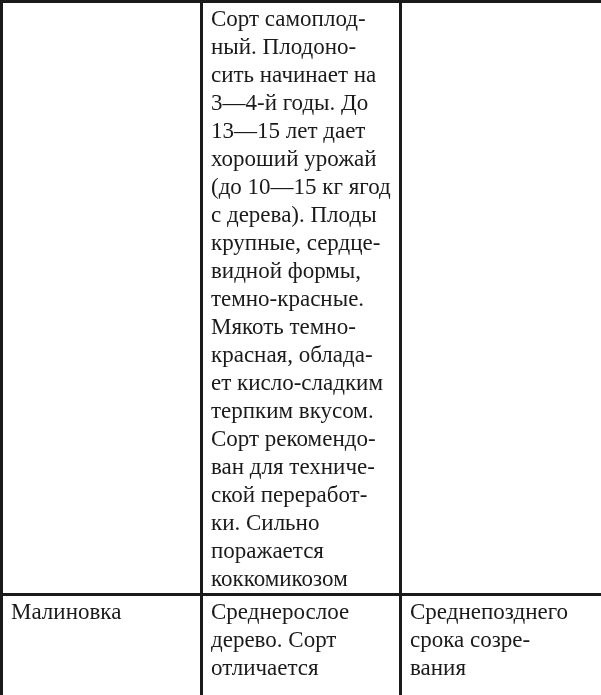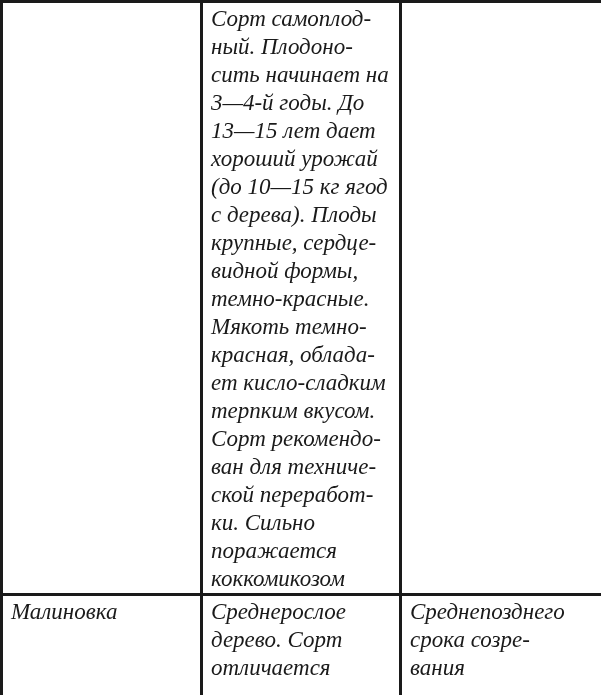--- a/index.html
+++ b/index.html
@@ -27,21 +27,20 @@
   }
   table.book-table td{
     border:3px solid var(--border);
     vertical-align:top;
     padding:2px 2px 0 8px;
     color:var(--text);
     font-size:23px;
     line-height:28px;
     white-space:pre-line;
     overflow:hidden;
-    font-style:italic;
   }
   tr.row-tall{ height:584px; }
   tr.row-short{ height:111px; }
   col.c1{ width:200px; }
   col.c2{ width:199px; }
   col.c3{ width:202px; }
 </style>
 </head>
 <body>
 

